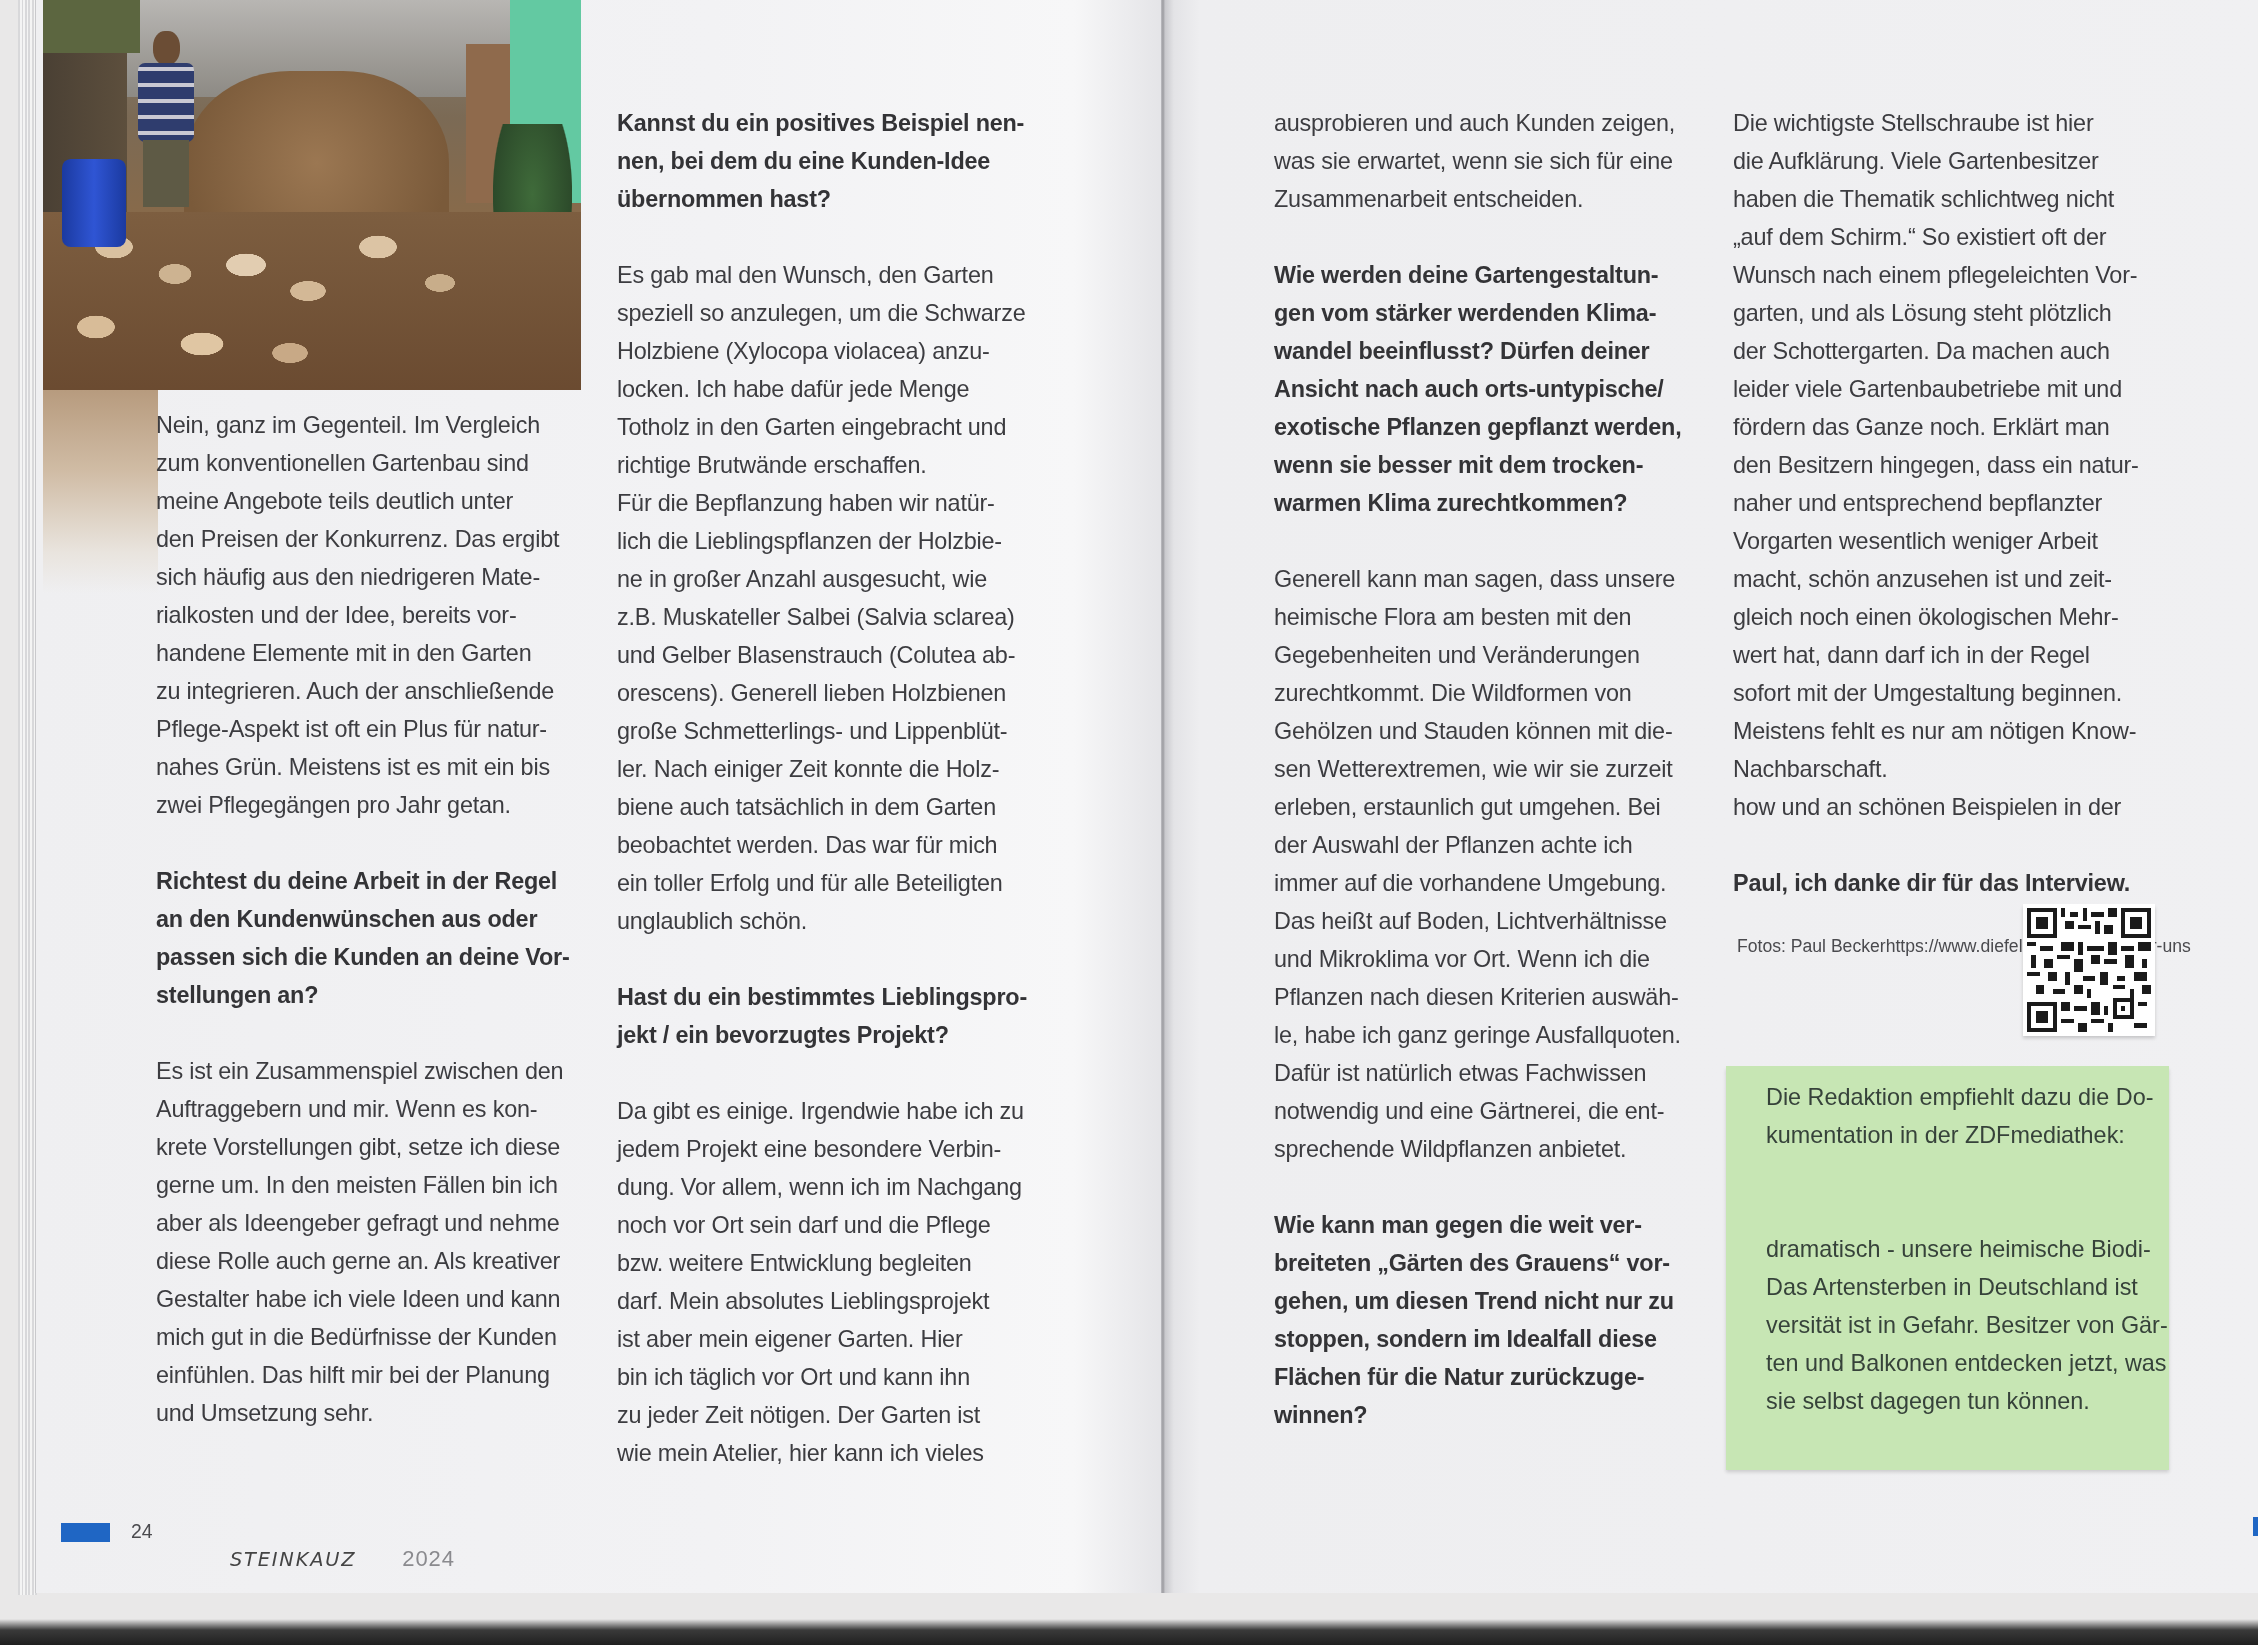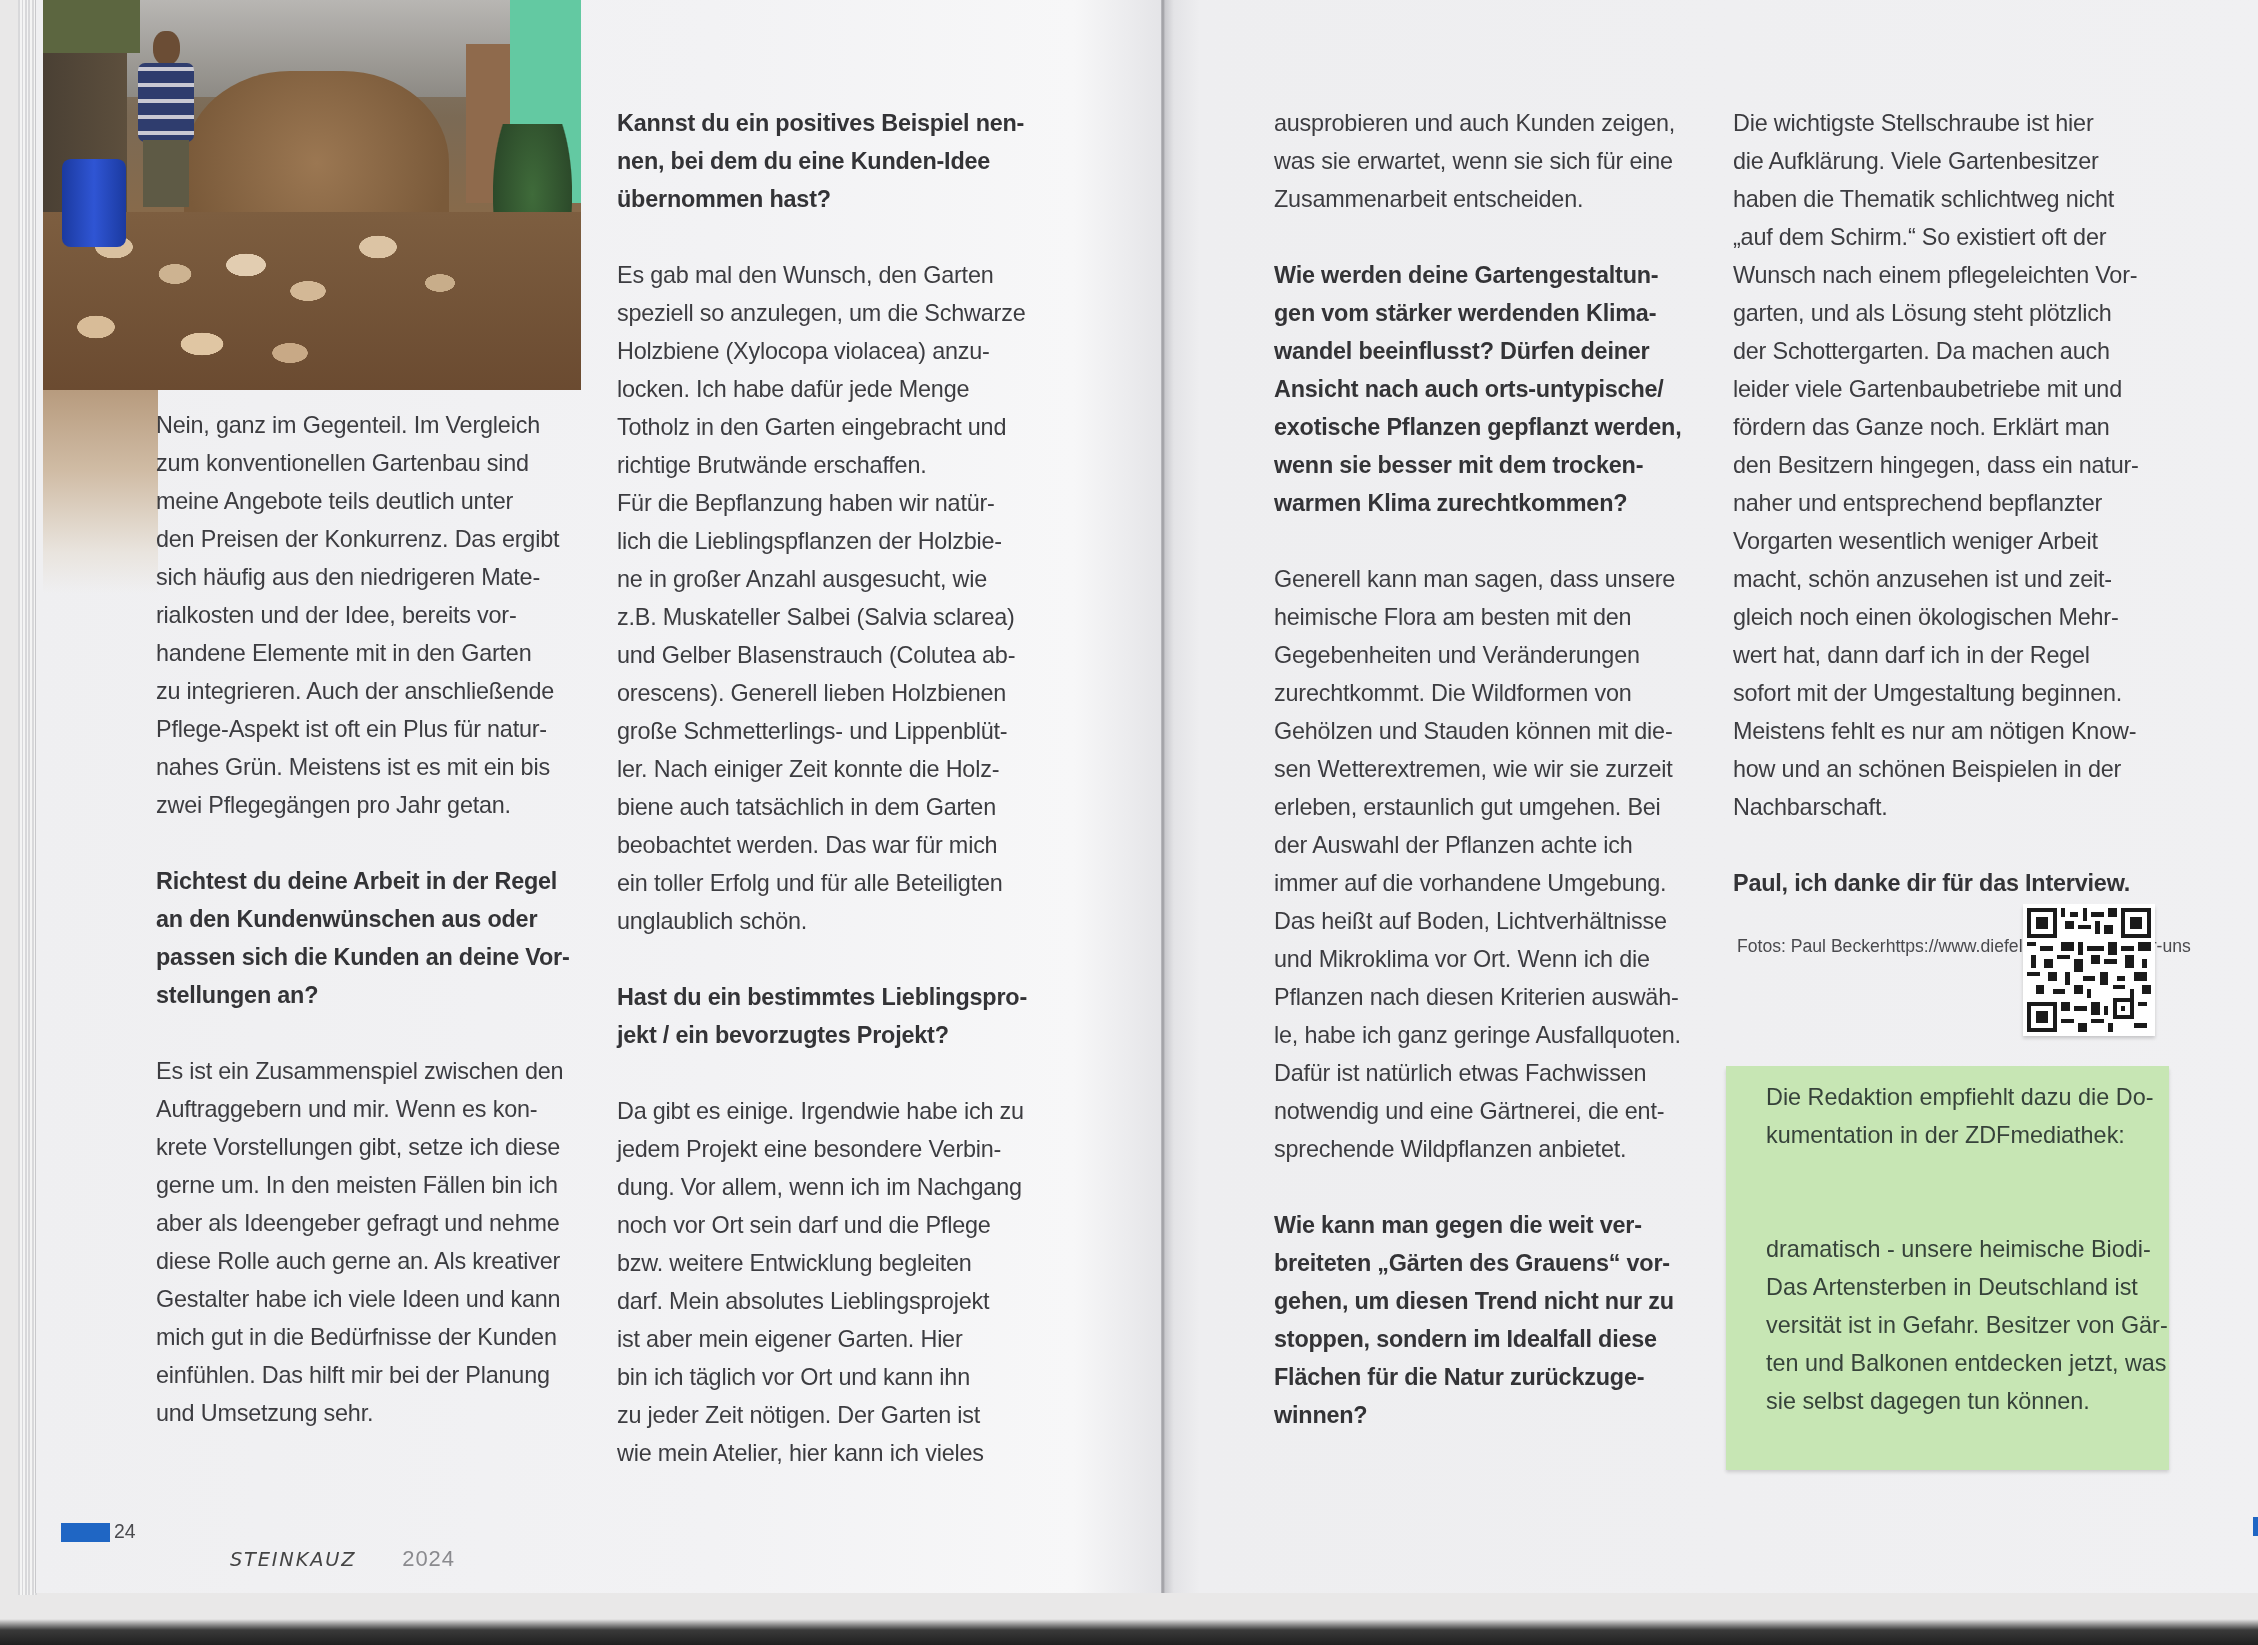--- a/index.html
+++ b/index.html
@@ -72,21 +72,21 @@
 
   .box { position: absolute; left: 561px; top: 1066px; width: 443px; height: 404px; background: #c7e6b4;
     padding: 12.4px 14px; box-shadow: 0 2.6px 3.5px rgba(0,0,0,0.15); font-size: 23.4px; line-height: 38px; color: #36423a; }
   .box .line { display: block; white-space: nowrap; margin-left: 26px; }
   .box .gap { height: 38px; }
   .box .ital { font-style: italic; font-weight: bold; }
 
   .tab-left { position: absolute; left: 25px; top: 1523px; width: 49px; height: 19.4px; background: #1f66c4; }
   .tab-right { position: absolute; left: 2253px; top: 1517px; width: 5.3px; height: 19.4px; background: #1f66c4; }
   .pagenum { position: absolute; font-size: 19.4px; color: #4a4a4e; }
-  .pagenum.l { left: 78px; top: 1520px; }
+  .pagenum.l { left: 95px; top: 1520px; }
   .brand { position: absolute; font-size: 22px; color: #555; letter-spacing: 0.9px; }
   .brand .name { font-style: italic; font-family: "DejaVu Sans", sans-serif; font-size: 19.4px; letter-spacing: 1.8px; color: #444; }
   .brand .year { color: #8a8a8e; font-family: Liberation Sans, sans-serif; font-weight: 300; margin-left: 39px; }
   .brand.l { left: 194px; top: 1546px; }
 </style>
 </head>
 <body>
 
 <div class="scan-bg"></div>
 <div class="page-stack"></div>
@@ -252,22 +252,22 @@
         <span class="line">leider viele Gartenbaubetriebe mit und</span>
         <span class="line">fördern das Ganze noch. Erklärt man</span>
         <span class="line">den Besitzern hingegen, dass ein natur-</span>
         <span class="line">naher und entsprechend bepflanzter</span>
         <span class="line">Vorgarten wesentlich weniger Arbeit</span>
         <span class="line">macht, schön anzusehen ist und zeit-</span>
         <span class="line">gleich noch einen ökologischen Mehr-</span>
         <span class="line">wert hat, dann darf ich in der Regel</span>
         <span class="line">sofort mit der Umgestaltung beginnen.</span>
         <span class="line">Meistens fehlt es nur am nötigen Know-</span>
+        <span class="line">Nachbarschaft.</span>
         <span class="line">how und an schönen Beispielen in der</span>
-        <span class="line">Nachbarschaft.</span>
       </p>
     <p class="q">
         <span class="line">Paul, ich danke dir für das Interview.</span>
       </p>
   </div>
 
   <div class="credits"><span class="line">Fotos: Paul Becker</span><span class="line">https://www.diefeldhecke.de</span><span class="line">/Ueber-uns</span></div>
 
   <div class="qr">
     <svg viewBox="0 0 29 29" shape-rendering="crispEdges">

